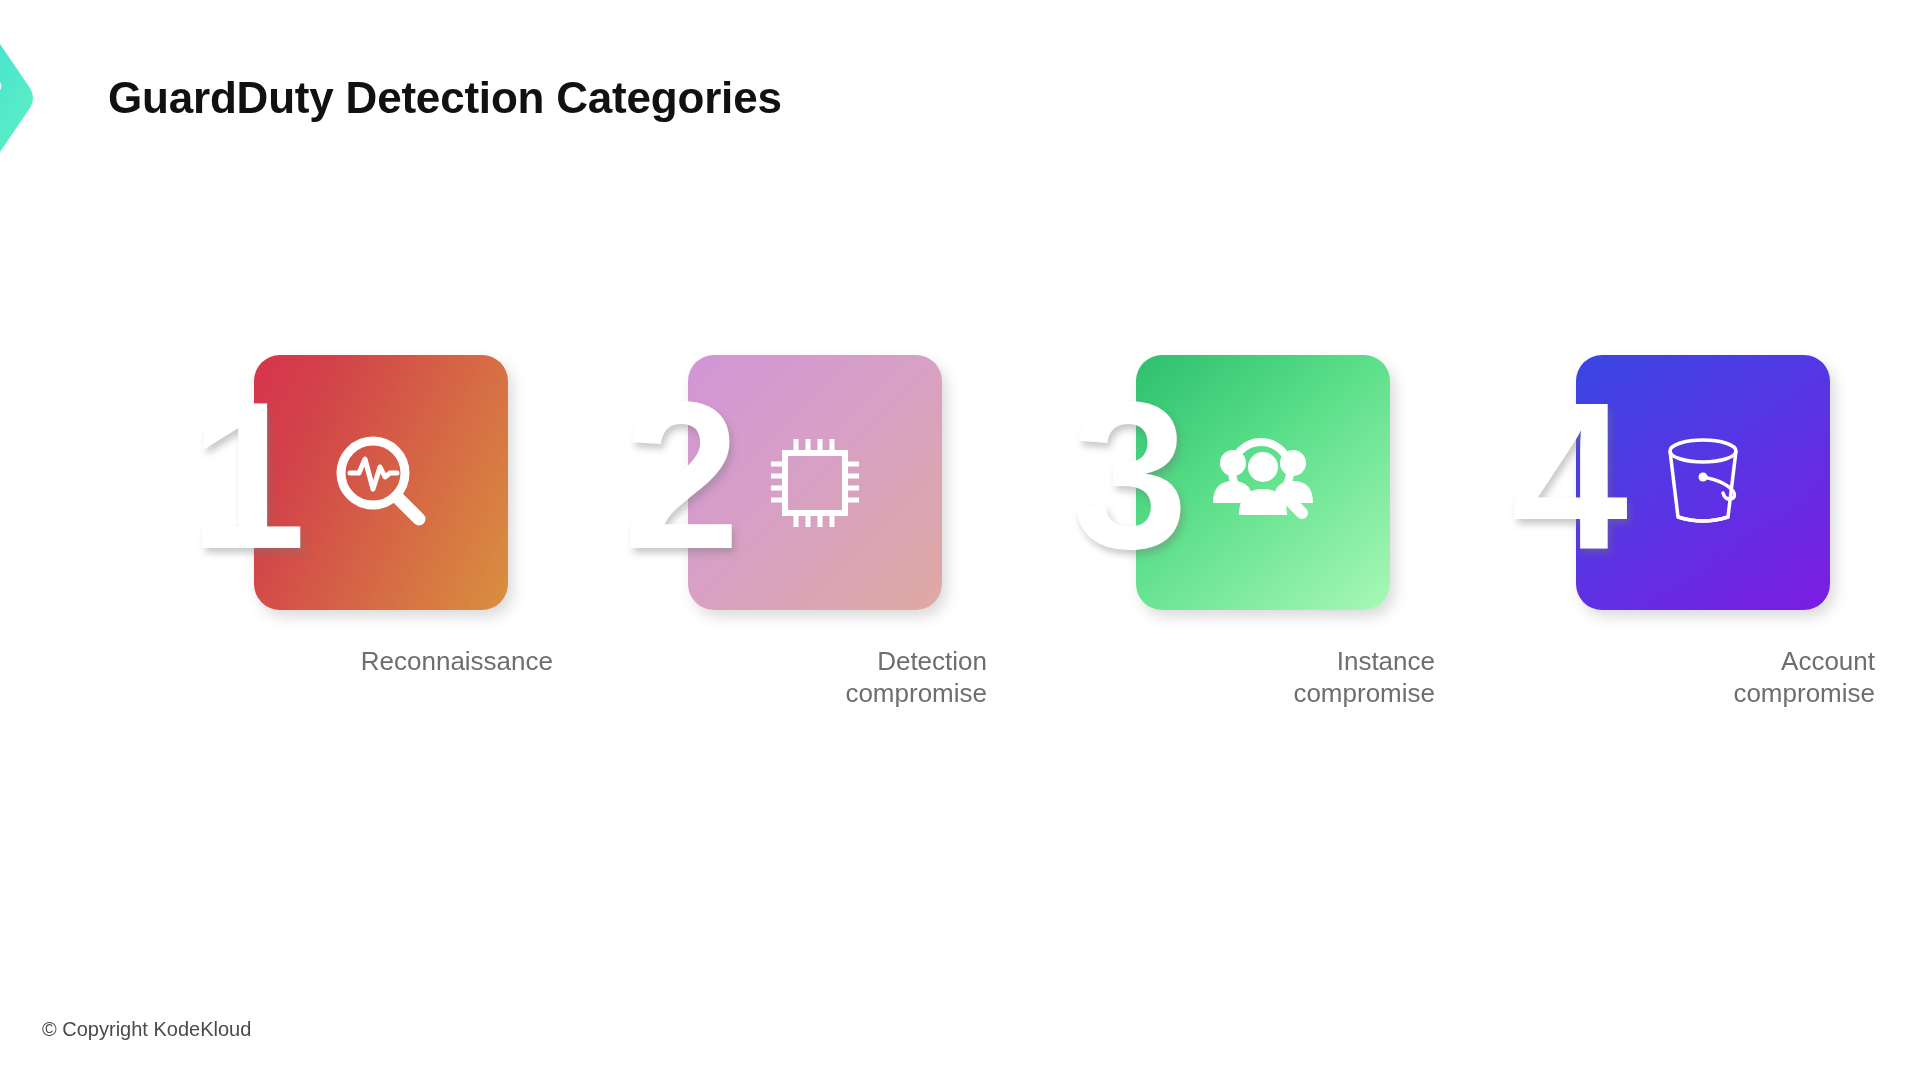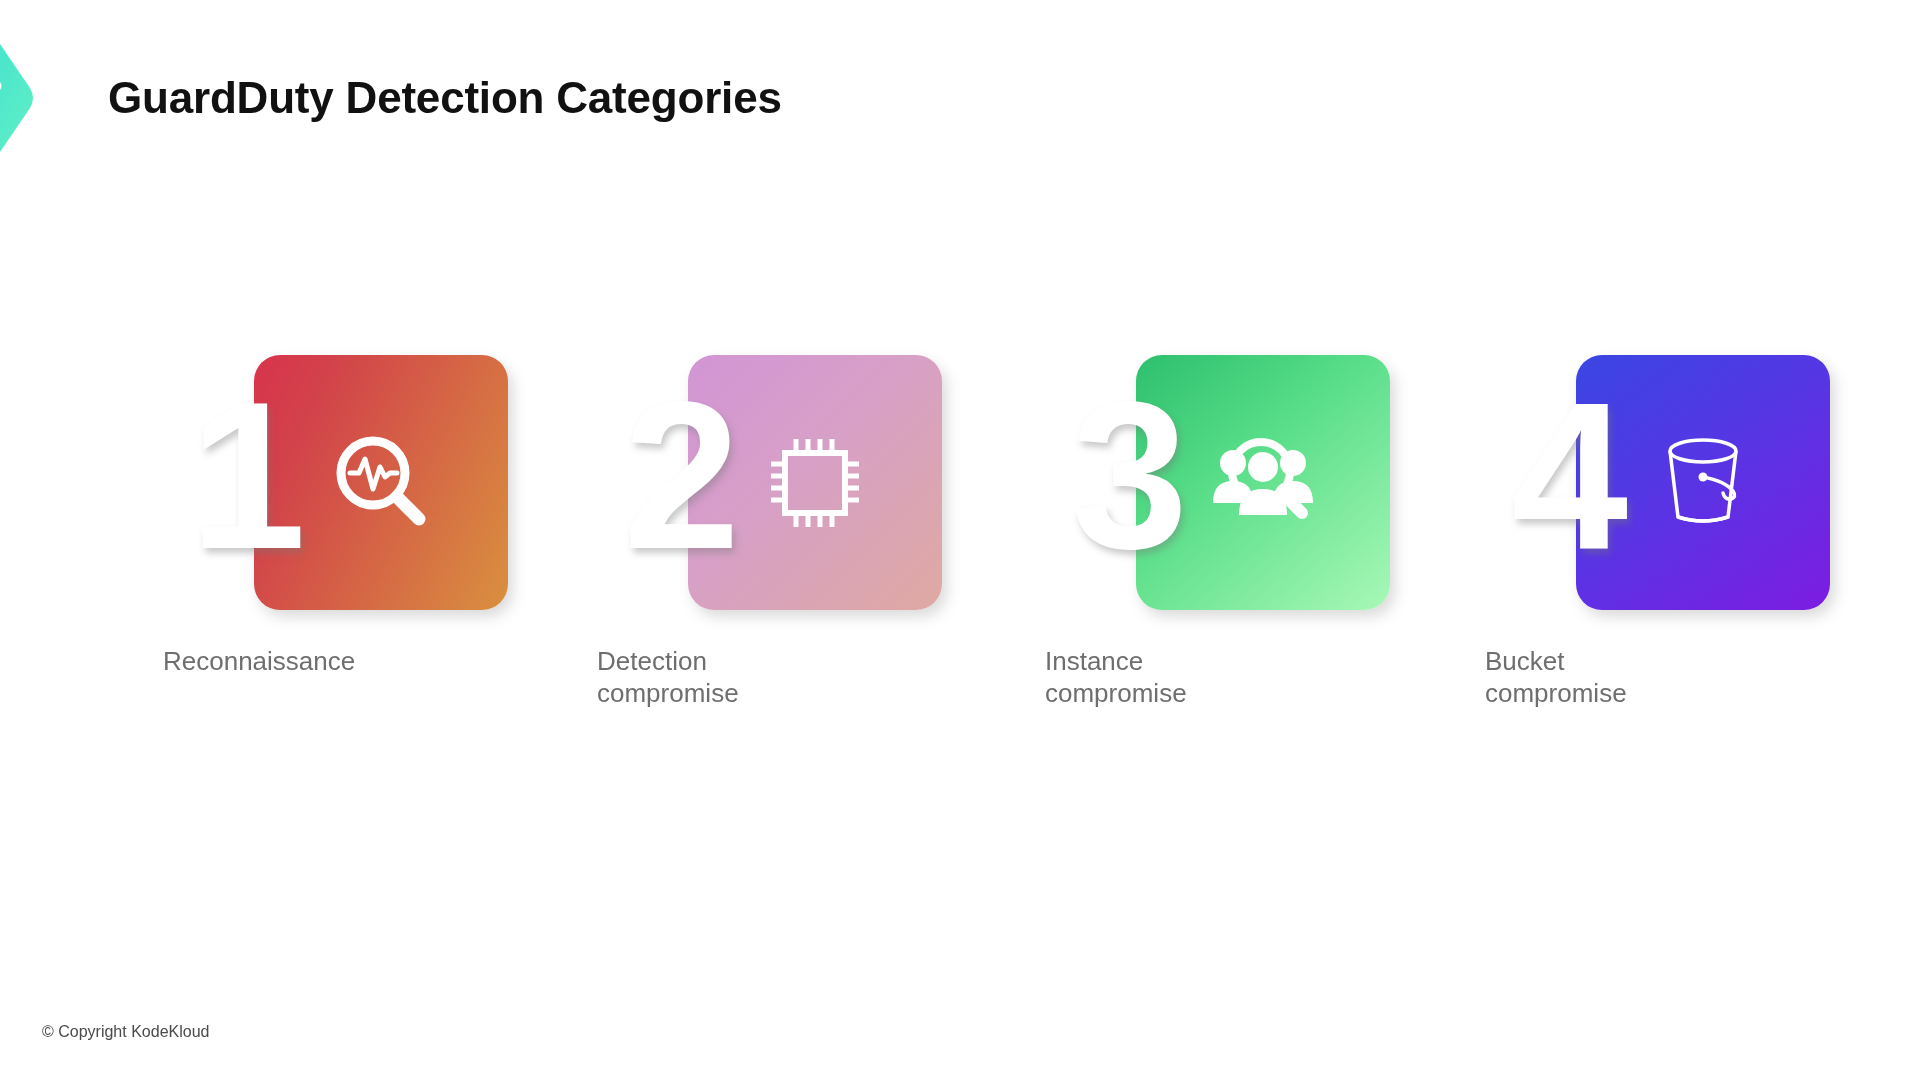--- a/index.html
+++ b/index.html
@@ -105,30 +105,30 @@
   }
 
   .card-label {
     position: absolute;
     top: 290px;
     left: -45px;
     width: 390px;
     font-size: 26px;
     line-height: 32px;
     color: #6e6e6e;
-    text-align: left;
+    text-align: right;
     white-space: pre-line;
   }
 
   
   .footer-copyright {
     position: absolute;
     left: 42px;
     bottom: 39px;
-    font-size: 16px;
+    font-size: 20px;
     color: #4a4a4a;
   }
 </style>
 </head>
 <body>
 
 <div class="brand-mark">
   <svg viewBox="0 0 110 140" width="110" height="140">
     <defs>
       <linearGradient id="chevGrad" x1="0" y1="0" x2="1" y2="1">
@@ -219,19 +219,19 @@
       <div class="card-tile tile-4">
         <svg class="card-icon" viewBox="0 0 120 120">
           <ellipse cx="60" cy="28" rx="33" ry="11" fill="none" stroke="#ffffff" stroke-width="3.5"></ellipse>
           <path d="M27 28 L35 94 Q60 102 85 94 L93 28" fill="none" stroke="#ffffff" stroke-width="3.5"></path>
           <path d="M35 94 Q60 102 85 94" fill="none" stroke="#ffffff" stroke-width="3.5"></path>
           <path d="M60 54 Q82 58 90 68 Q94 74 88 76 Q82 77 80 70" fill="none" stroke="#ffffff" stroke-width="3.5" stroke-linecap="round"></path>
           <circle cx="60" cy="54" r="4.5" fill="#ffffff"></circle>
         </svg>
       </div>
     </div>
-    <div class="card-label">Bucket
+    <div class="card-label">Account
 compromise</div>
   </div>
 
 </div>
 
 <div class="footer-copyright">© Copyright KodeKloud</div>
 
 </body></html>

